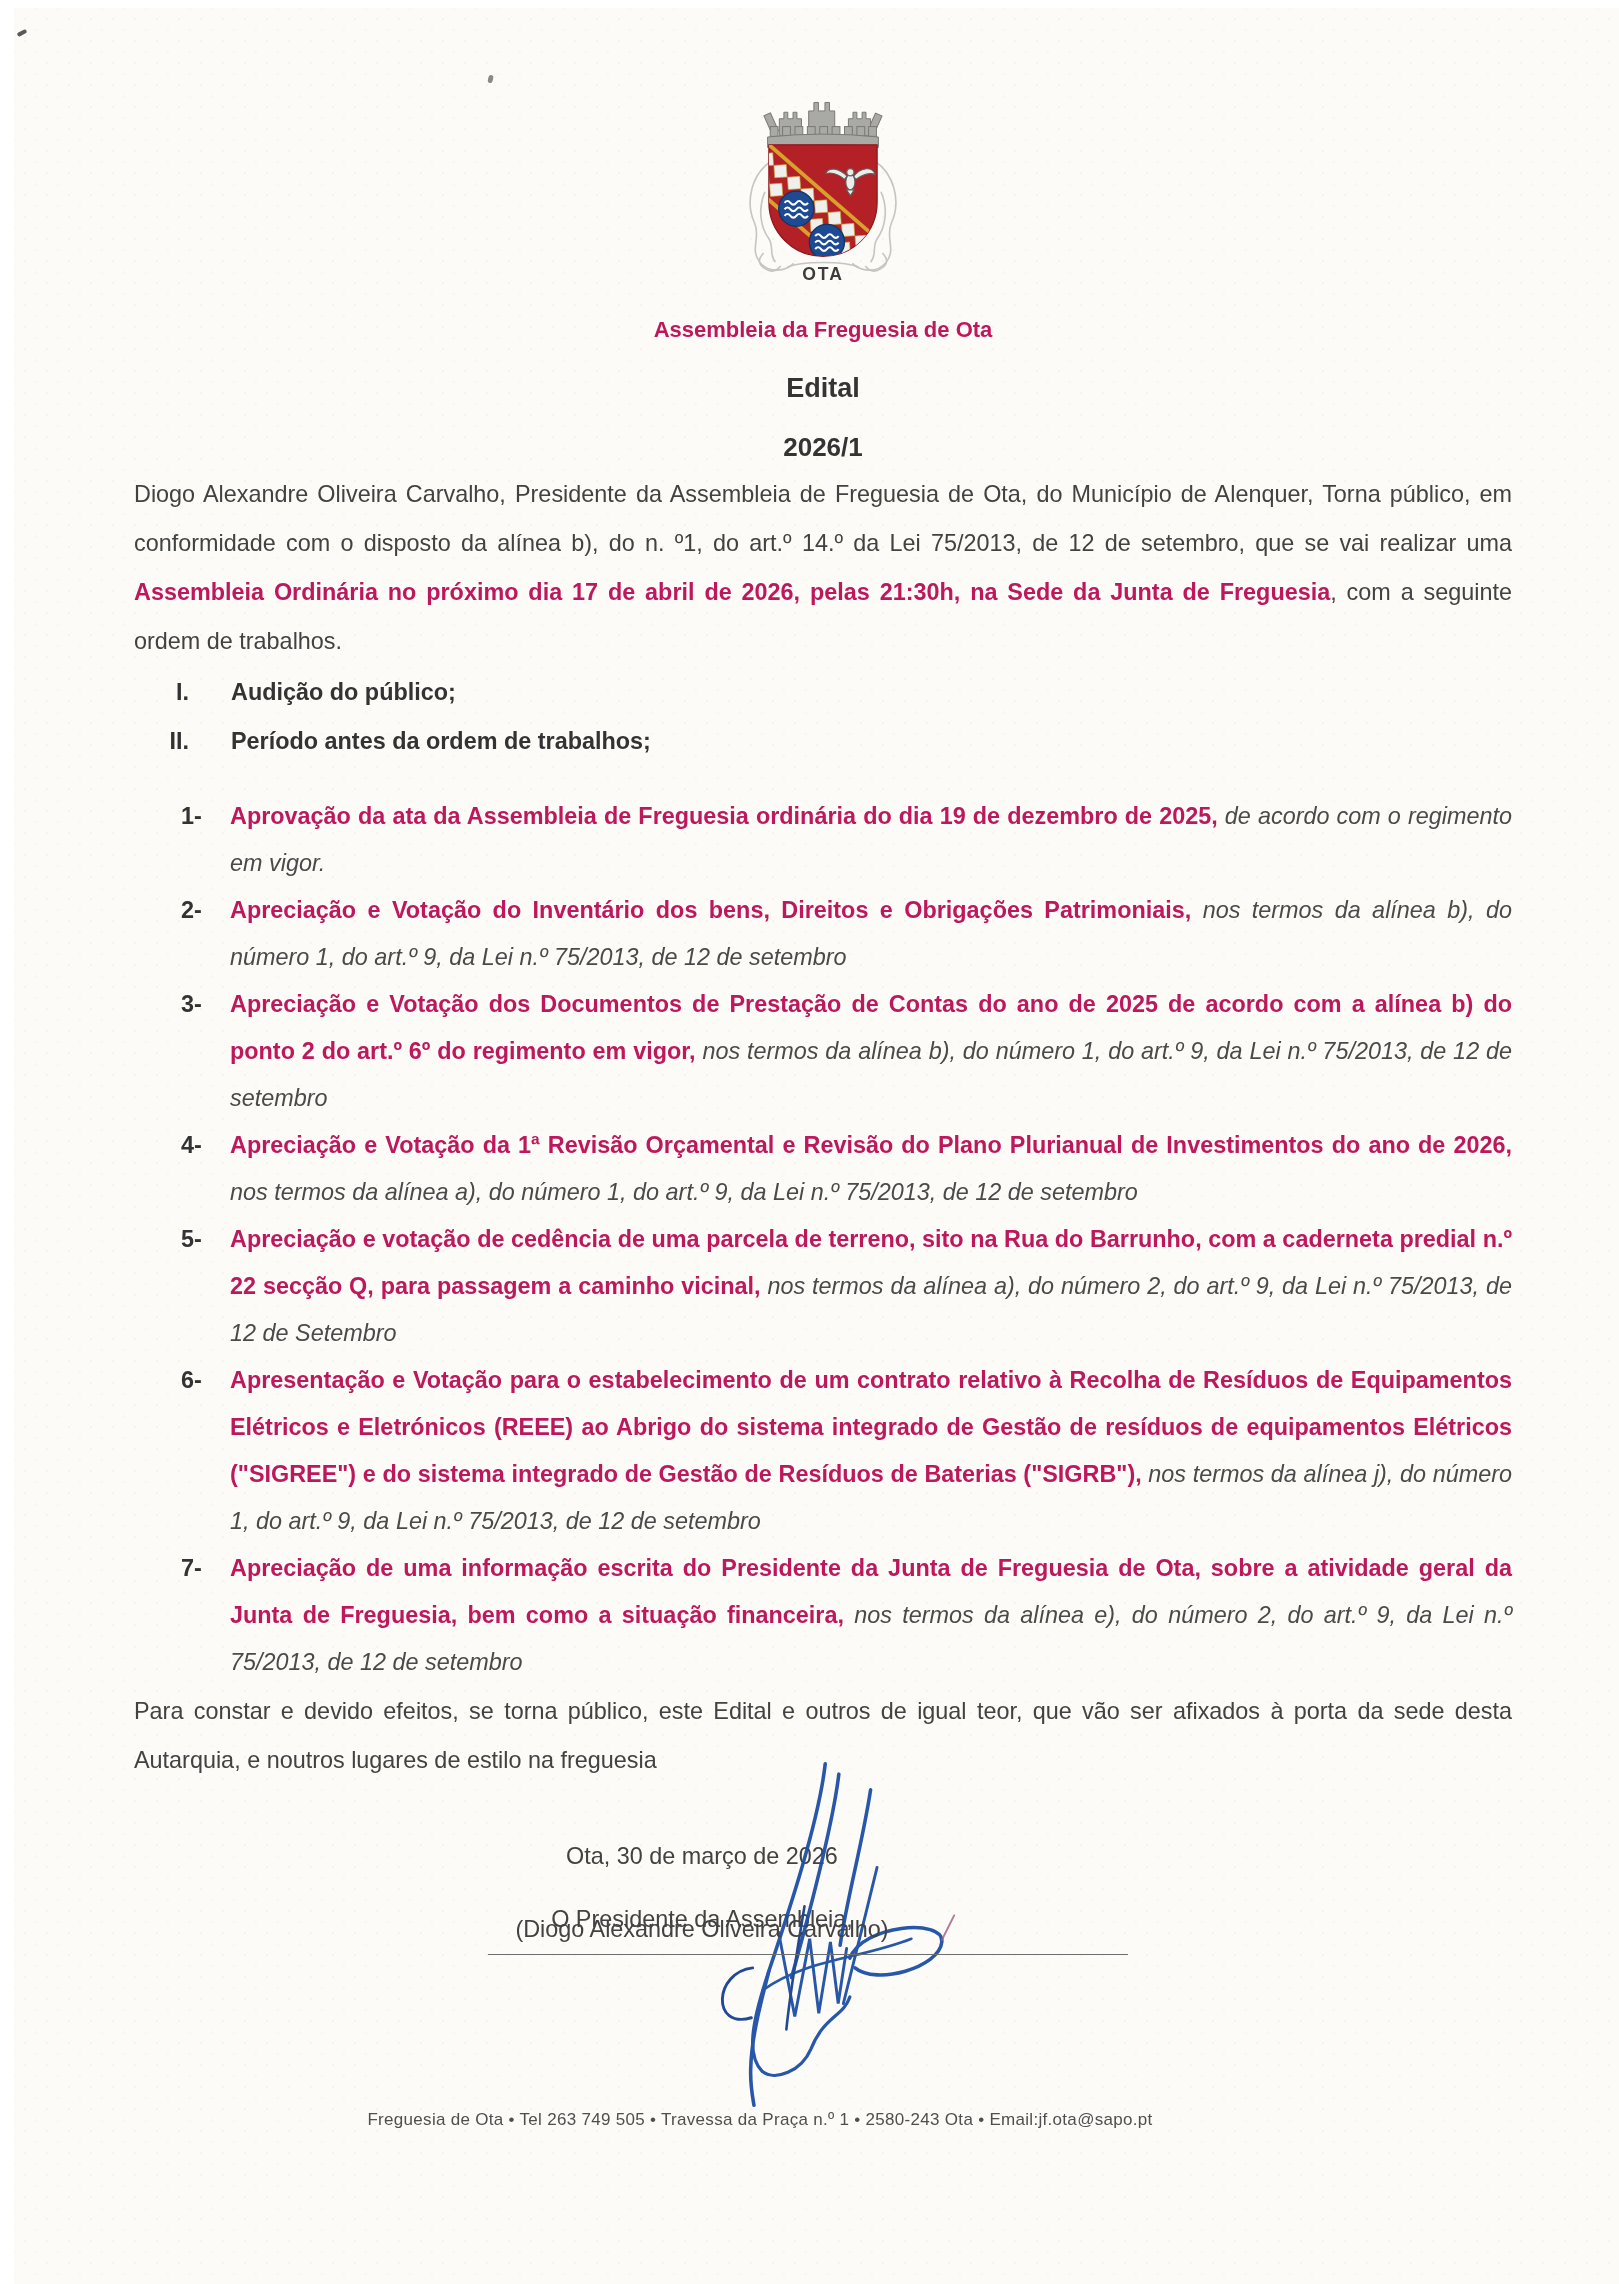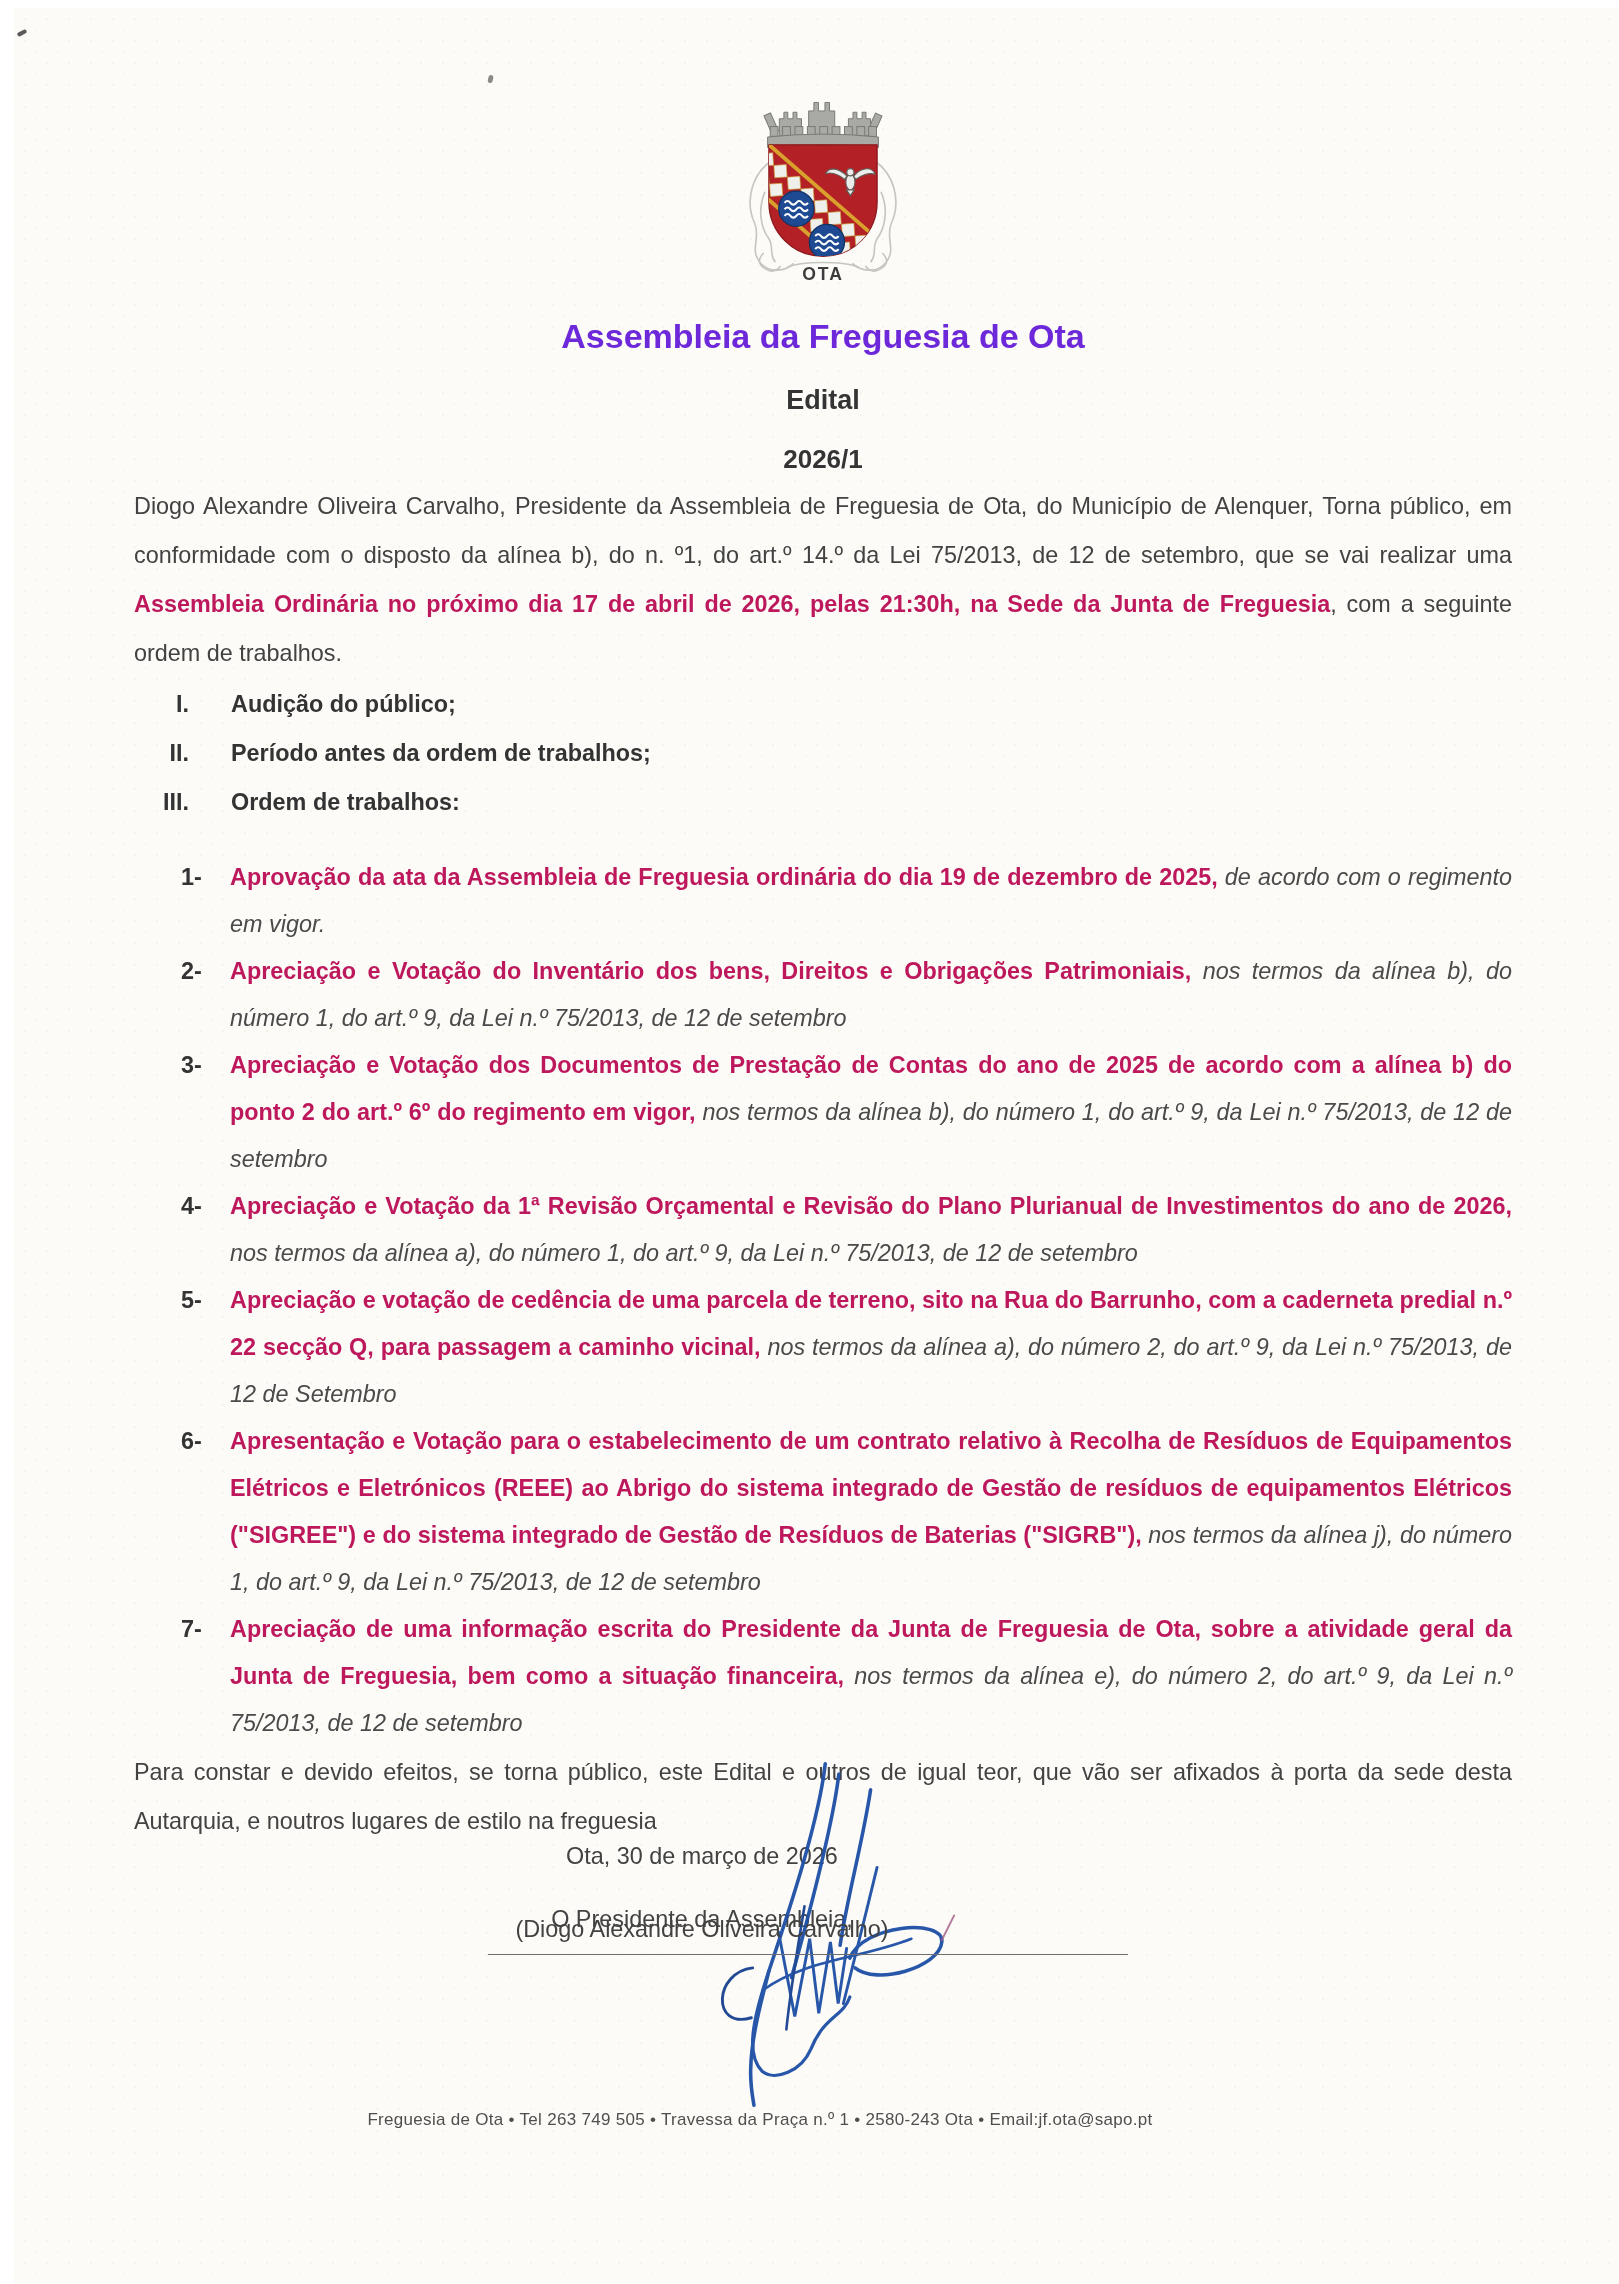--- a/index.html
+++ b/index.html
@@ -20,21 +20,21 @@
       #fcfbf7;
   }
   .speck{position:absolute;background:#5a5a5a;border-radius:1.9px;}
   .speck1{left:17px;top:31px;width:9.7px;height:3.9px;transform:rotate(-28deg);}
   .speck2{left:488px;top:75px;width:4.5px;height:8.4px;opacity:.7;transform:rotate(14deg);border-radius:50%;}
   .content{
     position:absolute;left:0;top:0;width:1620px;
     padding:8px 108px 0 134px;box-sizing:border-box;
   }
   .emblem-wrap{text-align:center;padding-top:86px;line-height:0;}
-  h1.org{font-size:34px;font-weight:bold;color:#6d28d9;text-align:center;margin:36px 0 0 0;line-height:1;}
+  h1.org{font-size:22px;font-weight:bold;color:#be185d;text-align:center;margin:36px 0 0 0;line-height:1;}
   h2.doctype{font-size:27px;font-weight:bold;color:#343434;text-align:center;margin:34px 0 0 0;line-height:1;}
   h3.docnum{font-size:26px;font-weight:bold;color:#343434;text-align:center;margin:32px 0 0 0;line-height:1;}
   p.intro{
     margin:10.4px 0 0 0;
     font-size:23.4px;line-height:49px;
     text-align:justify;
   }
   strong{font-weight:bold;color:#be185d;}
   em{font-style:italic;color:#4a4a4a;}
   .roman-list{margin-top:1.3px;}
@@ -176,24 +176,20 @@
 
     <div class="roman-list">
       <div class="roman-row">
         <span class="rn">I.</span>
         <span class="rl">Audição do público;</span>
       </div>
       <div class="roman-row">
         <span class="rn">II.</span>
         <span class="rl">Período antes da ordem de trabalhos;</span>
       </div>
-      <div class="roman-row">
-        <span class="rn">III.</span>
-        <span class="rl">Ordem de trabalhos:</span>
-      </div>
     </div>
 
     <div class="num-list">
       <div class="item">
         <div class="num">1-</div>
         <div class="nbody"><strong>Aprovação da ata da Assembleia de Freguesia ordinária do dia 19 de dezembro de 2025,</strong><em> de acordo com o regimento em vigor.</em></div>
       </div>
       <div class="item">
         <div class="num">2-</div>
         <div class="nbody"><strong>Apreciação e Votação do Inventário dos bens, Direitos e Obrigações Patrimoniais,</strong><em> nos termos da alínea b), do número 1, do art.º 9, da Lei n.º 75/2013, de 12 de setembro</em></div>

